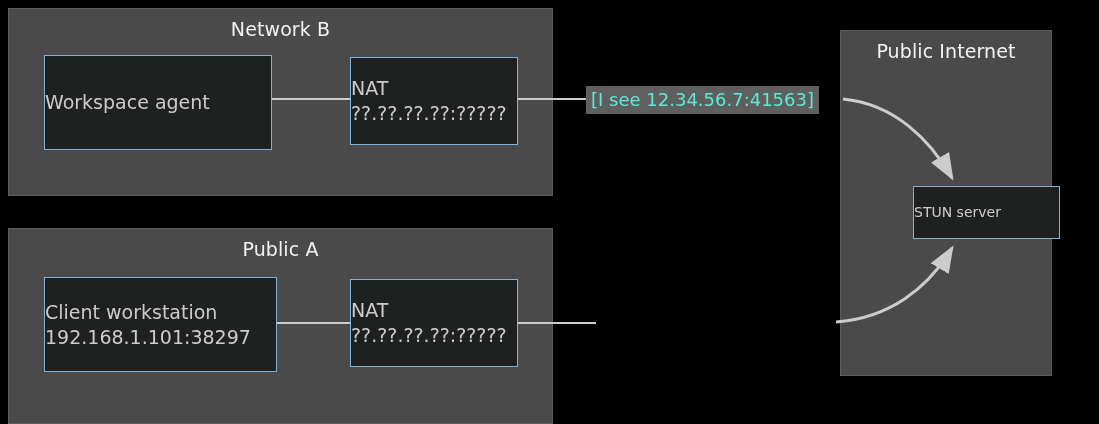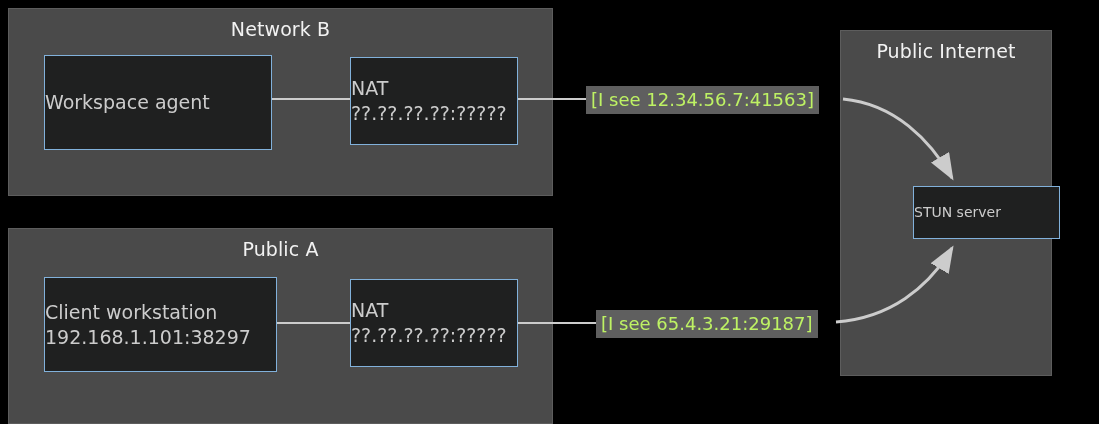--- a/index.html
+++ b/index.html
@@ -78,21 +78,21 @@
   }
   #link-agent-nat  { left: 272px; top: 98px;  width: 78px; }
   #link-nat-label-b{ left: 518px; top: 98px;  width: 70px; }
   #link-client-nat { left: 277px; top: 322px; width: 73px; }
   #link-nat-label-a{ left: 518px; top: 322px; width: 78px; }
 
   
   .edge-label {
     position: absolute;
     background: #5f5f5f;
-    color: #bef264;
+    color: #5eead4;
     font-size: 18px;
     line-height: 24px;
     padding: 2px 5px;
     white-space: nowrap;
     box-sizing: border-box;
   }
   #edge-label-b { left: 586px; top: 86px;  }
   #edge-label-a { left: 596px; top: 310px; }
 
   
@@ -154,15 +154,14 @@
     <span class="line1">NAT</span>
     <span class="line2">??.??.??.??:?????</span>
   </div>
 
   <div class="node" id="node-stun-server">
     <span class="line1">STUN server</span>
   </div>
 
   <div class="edge-label" id="edge-label-b">[I see 12.34.56.7:41563]</div>
 
-  <div class="edge-label" id="edge-label-a">[I see 65.4.3.21:29187]</div>
 
 </div>
 
 </body></html>

